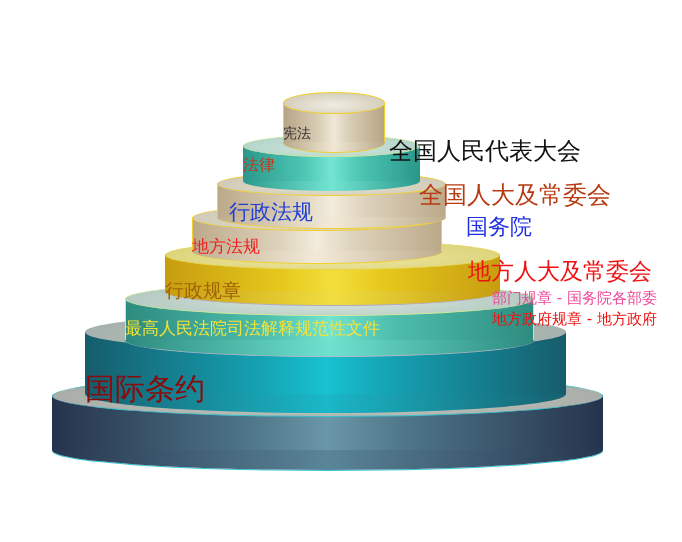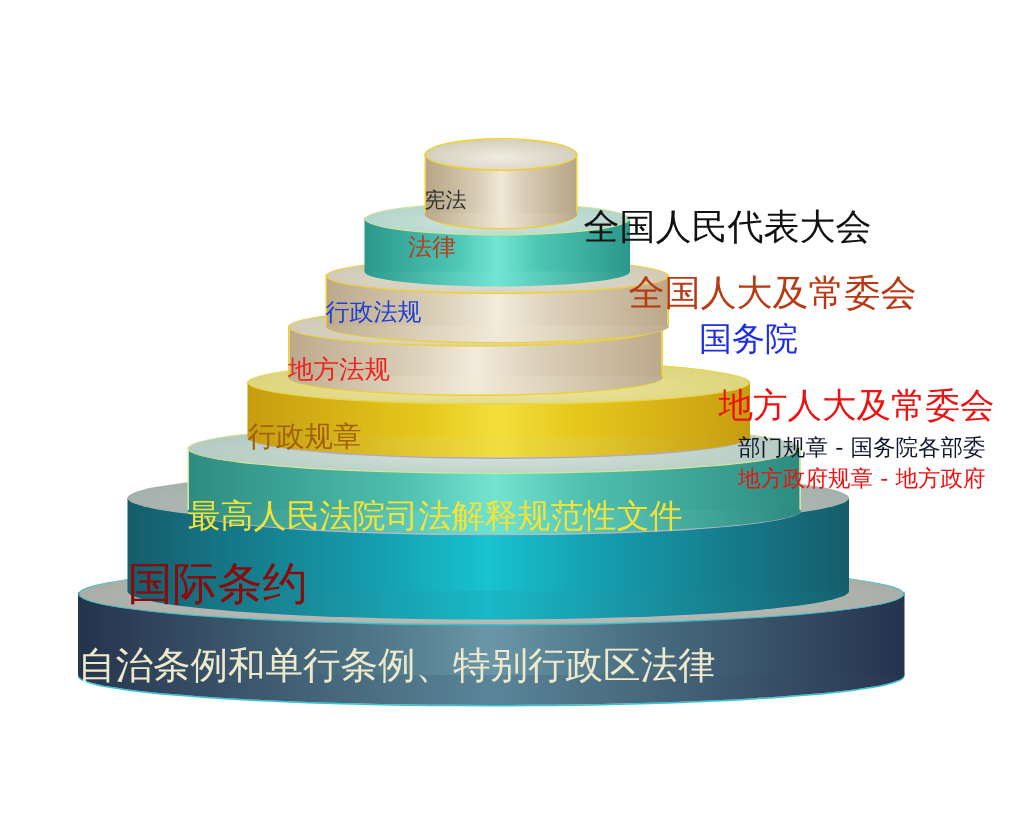--- a/index.html
+++ b/index.html
@@ -12,70 +12,69 @@
   .tier-label { position:absolute; left:0; right:0; text-align:left; white-space:nowrap; }
   .side-label { position:absolute; white-space:nowrap; line-height:1;margin-top:38px; }
 </style>
 </head>
 <body>
 
 <div class="tier" style="left:52px;top:375px;width:551px;height:95px;">
   <div class="bot-ell" style="top:55px;height:40px;background:linear-gradient(90deg,#27364f,#5a8598 50%,#27364f);box-shadow:0 1px 0 #31c7d6;"></div>
   <div class="body-band" style="top:20px;height:55px;background:linear-gradient(90deg,#25334c 0%,#4d7487 35%,#6a97a8 50%,#4d7487 65%,#25334c 100%);"></div>
   <div class="top-ell" style="top:0;height:40px;background:radial-gradient(ellipse at 50% 60%,#c8ccc6,#9ea29c);border:1px solid #3ac2cf;"></div>
-  <div class="tier-label" style="top:52px;font-size:25px;color:#efe9cc;">自治条例和单行条例、特别行政区法律</div>
 </div>
 
 <div class="tier" style="left:85px;top:313px;width:481px;height:100px;">
   <div class="bot-ell" style="top:62px;height:38px;background:linear-gradient(90deg,#16606f,#1ab8c8 50%,#16606f);"></div>
   <div class="body-band" style="top:19px;height:62px;background:linear-gradient(90deg,#165c6b 0%,#159fb0 35%,#18c2d0 50%,#159fb0 65%,#165c6b 100%);"></div>
   <div class="top-ell" style="top:0;height:38px;background:radial-gradient(ellipse at 50% 60%,#c4ccc6,#9aa7a3);"></div>
   <div class="tier-label" style="top:56px;font-size:30px;color:#8b0a0a;font-family:Liberation Serif, serif;">国际条约</div>
 </div>
 
 <div class="tier" style="left:125px;top:282px;width:409px;height:74px;">
   <div class="bot-ell" style="top:42px;height:32px;background:linear-gradient(90deg,#2c8a7e,#6fe2cf 50%,#2c8a7e);border-bottom:1px solid #b7b7c9;"></div>
   <div class="body-band" style="top:16px;height:42px;background:linear-gradient(90deg,#2d8c7f 0%,#4fbfae 35%,#73e4d0 50%,#4fbfae 65%,#2d8c7f 100%);border-left:1px solid #cfe8a0;border-right:1px solid #cfe8a0;"></div>
   <div class="top-ell" style="top:0;height:32px;background:radial-gradient(ellipse at 50% 60%,#d6e4dc,#a9c1b9);border:1px solid #cfe89a;"></div>
-  <div class="tier-label" style="top:47px;font-size:22px;color:#f3e23a;">最高人民法院司法解释规范性文件</div>
+  <div class="tier-label" style="top:35px;font-size:17px;color:#f3e23a;">最高人民法院司法解释规范性文件</div>
 </div>
 
 <div class="tier" style="left:165px;top:240px;width:335px;height:65px;">
   <div class="bot-ell" style="top:37px;height:28px;background:linear-gradient(90deg,#c69c10,#f0de40 50%,#c69c10);border-bottom:1px solid #b0a8c8;"></div>
   <div class="body-band" style="top:14px;height:37px;background:linear-gradient(90deg,#c79d10 0%,#e6c81c 35%,#f3df3c 50%,#e6c81c 65%,#c79d10 100%);"></div>
   <div class="top-ell" style="top:0;height:28px;background:radial-gradient(ellipse at 50% 60%,#efe8a6,#d7cd6e);border:1px solid #e8d548;"></div>
   <div class="tier-label" style="top:38px;font-size:19px;color:#a16207;">行政规章</div>
 </div>
 
 <div class="tier" style="left:192px;top:205px;width:250px;height:58px;">
   <div class="bot-ell" style="top:34px;height:24px;background:linear-gradient(90deg,#bfae8f,#f2ead8 50%,#bfae8f);border-bottom:1px solid #f0d030;"></div>
   <div class="body-band" style="top:12px;height:34px;background:linear-gradient(90deg,#bca98a 0%,#ddd2bc 35%,#f3ecdc 50%,#ddd2bc 65%,#bca98a 100%);border-left:1px solid #f0d030;border-right:1px solid #f0d030;"></div>
   <div class="top-ell" style="top:0;height:24px;background:radial-gradient(ellipse at 50% 60%,#e6e1d3,#c9c2ae);border:1px solid #f0d030;"></div>
   <div class="tier-label" style="top:30px;font-size:17px;color:#ee2222;">地方法规</div>
 </div>
 
 <div class="tier" style="left:217px;top:172px;width:229px;height:56px;">
   <div class="bot-ell" style="top:34px;height:22px;background:linear-gradient(90deg,#bfae8f,#f2ead8 50%,#bfae8f);border-bottom:1px solid #f0d030;"></div>
   <div class="body-band" style="top:11px;height:34px;background:linear-gradient(90deg,#bca98a 0%,#ddd2bc 35%,#f3ecdc 50%,#ddd2bc 65%,#bca98a 100%);border-left:1px solid #f0d030;border-right:1px solid #f0d030;"></div>
   <div class="top-ell" style="top:0;height:22px;background:radial-gradient(ellipse at 50% 60%,#e6e1d3,#c9c2ae);border:1px solid #f0d030;"></div>
-  <div class="tier-label" style="top:26px;font-size:16px;color:#1f3fd6;">行政法规</div>
+  <div class="tier-label" style="top:26px;font-size:21px;color:#1f3fd6;padding-left:12px;">行政法规</div>
 </div>
 
 <div class="tier" style="left:243px;top:135px;width:177px;height:56px;">
   <div class="bot-ell" style="top:36px;height:20px;background:linear-gradient(90deg,#2a9a8c,#72e4d2 50%,#2a9a8c);"></div>
   <div class="body-band" style="top:10px;height:36px;background:linear-gradient(90deg,#2a978a 0%,#4ec7b5 35%,#74e5d2 50%,#4ec7b5 65%,#2a978a 100%);"></div>
   <div class="top-ell" style="top:0;height:20px;background:radial-gradient(ellipse at 50% 60%,#d2e6dd,#a9cfc4);border:1px solid #c9e5a3;"></div>
-  <div class="tier-label" style="top:20px;font-size:16px;color:#c0391b;margin-left:29px;">法律</div>
+  <div class="tier-label" style="top:20px;font-size:16px;color:#c0391b;">法律</div>
 </div>
 
 <div class="tier" style="left:283px;top:92px;width:102px;height:60px;">
   <div class="bot-ell" style="top:40px;height:20px;background:linear-gradient(90deg,#b9a889,#efe7d4 50%,#b9a889);border-bottom:1px solid #f0d030;"></div>
   <div class="body-band" style="top:10px;height:40px;background:linear-gradient(90deg,#b7a585 0%,#d9ceb7 35%,#f0e8d6 50%,#d9ceb7 65%,#b7a585 100%);border-left:1px solid #f0d030;border-right:1px solid #f0d030;"></div>
   <div class="top-ell" style="top:0;height:20px;background:radial-gradient(ellipse at 50% 60%,#efece2,#cbc3ad);border:1px solid #f0d030;"></div>
   <div class="tier-label" style="top:33px;font-size:14px;color:#333333;">宪法</div>
 </div>
 
 <div class="side-label" style="left:389px;top:101px;font-size:24px;color:#111111;">全国人民代表大会</div>
 <div class="side-label" style="left:419px;top:145px;font-size:24px;color:#b83a12;text-align:center;">全国人大及常委会</div>
 <div class="side-label" style="left:466px;top:178px;font-size:22px;color:#1f2fe0;">国务院</div>
-<div class="side-label" style="left:479px;top:222px;font-size:23px;color:#ee1111;">地方人大及常委会</div>
-<div class="side-label" style="left:492px;top:253px;font-size:15px;color:#0f172a;">部门规章 - 国务院各部委</div>
+<div class="side-label" style="left:468px;top:222px;font-size:23px;color:#ee1111;font-family:Liberation Serif, serif;">地方人大及常委会</div>
+<div class="side-label" style="left:492px;top:253px;font-size:15px;color:#ec4899;">部门规章 - 国务院各部委</div>
 <div class="side-label" style="left:492px;top:274px;font-size:15px;color:#ee1111;">地方政府规章 - 地方政府</div>
 
 </body></html>

